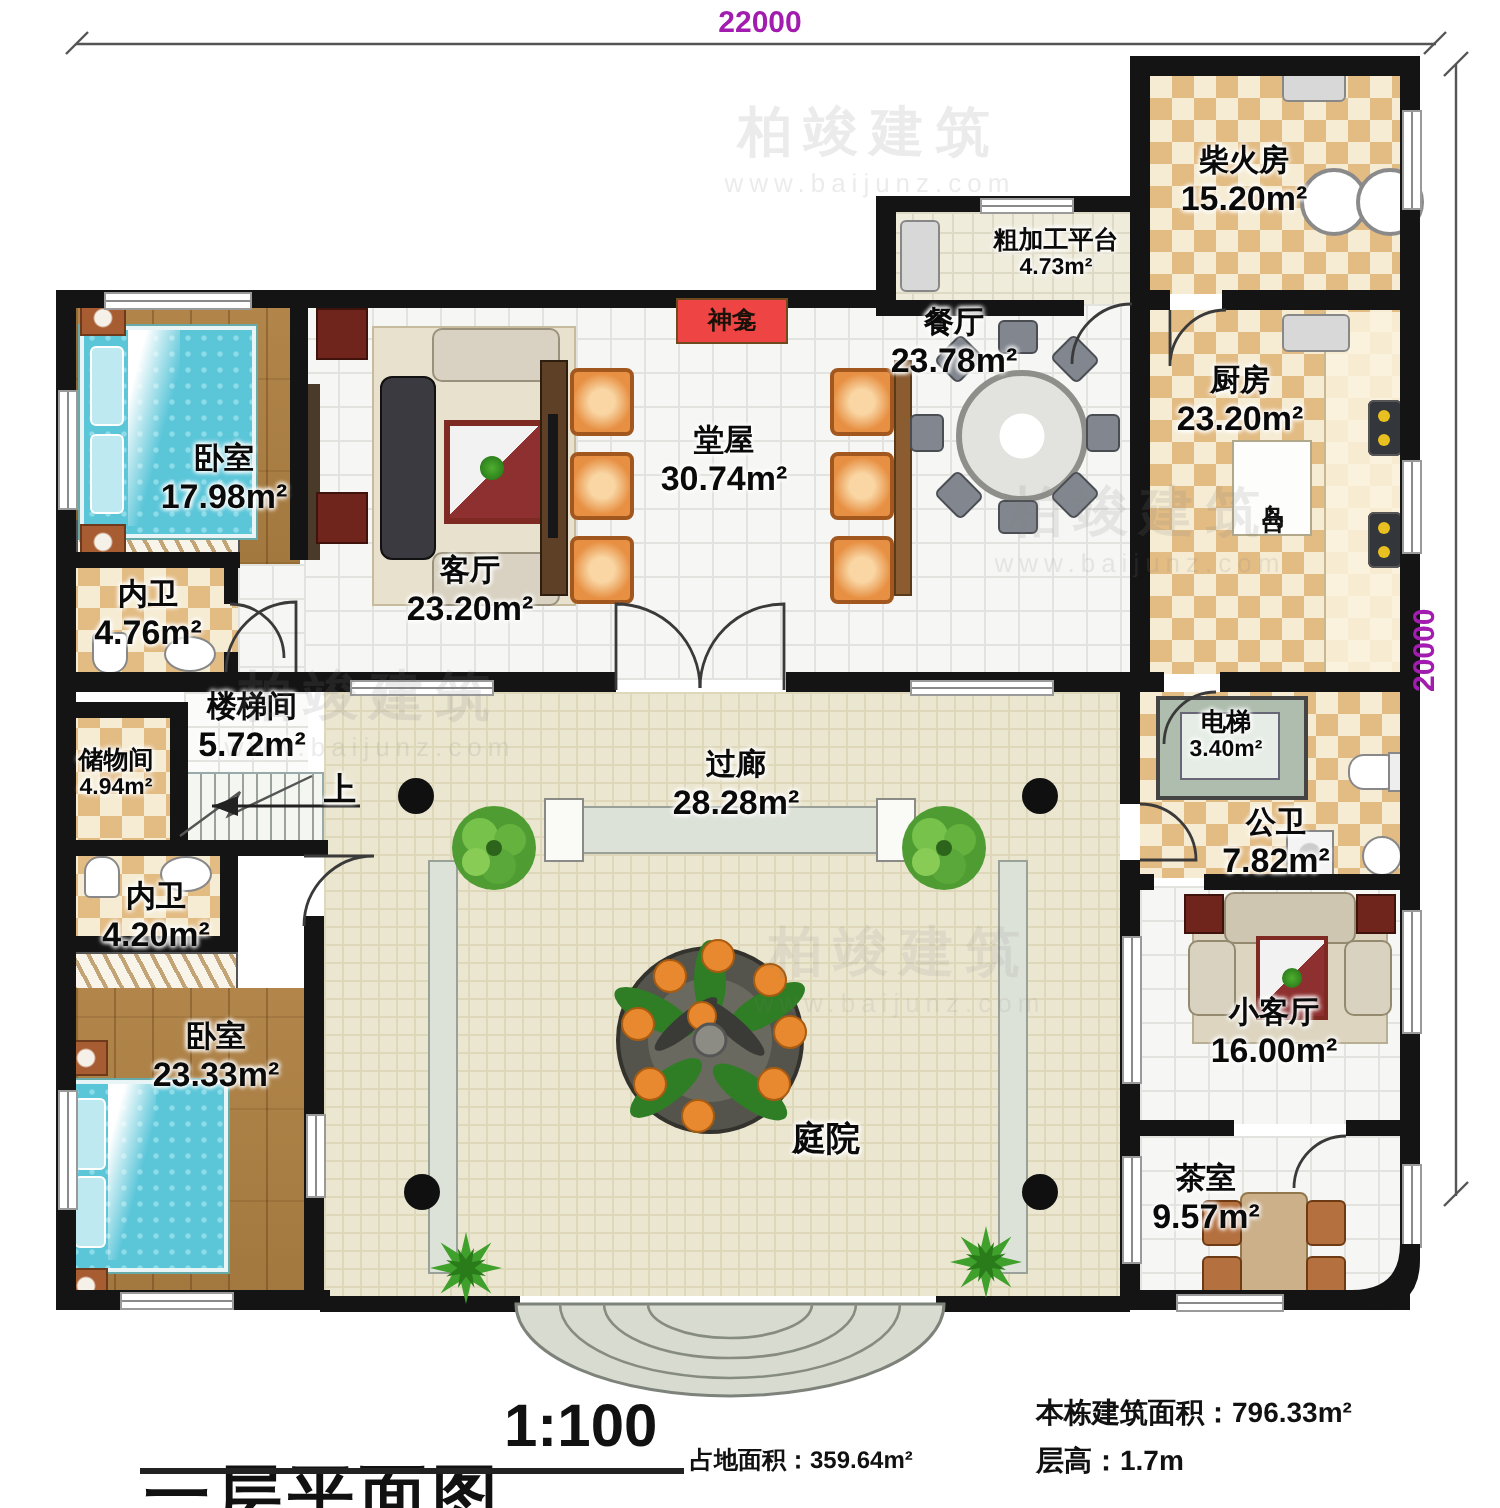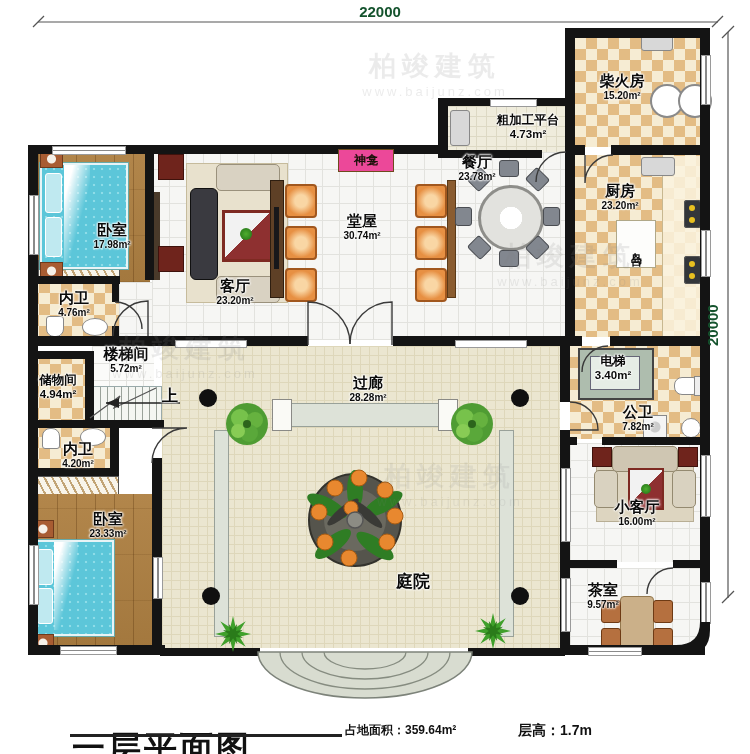--- a/index.html
+++ b/index.html
@@ -19,33 +19,33 @@
         linear-gradient(90deg,#ddd9c4 1px,transparent 1px);background-size:10px 10px;}
   .hatch{background:repeating-linear-gradient(62deg,#f8f4ea 0 5px,#c2a476 5px 7px);border:1px solid #555;}
   .wall{position:absolute;background:#141414;z-index:30;}
   .win{position:absolute;z-index:35;background:linear-gradient(to bottom,#fff 0 42%,#8a8a8a 42% 58%,#fff 58%);border:1px solid #9a9a9a;}
   .winv{position:absolute;z-index:35;background:linear-gradient(to right,#fff 0 42%,#8a8a8a 42% 58%,#fff 58%);border:1px solid #9a9a9a;}
   
   .rl{position:absolute;transform:translateX(-50%);text-align:center;z-index:60;color:#0a0a0a;
       line-height:1.18;white-space:nowrap;font-weight:700;
       text-shadow:0 1px 2px rgba(255,255,255,.9),0 -1px 2px rgba(255,255,255,.9),1px 0 2px rgba(255,255,255,.9),-1px 0 2px rgba(255,255,255,.9);}
   .rl .nm{font-size:15px;display:block;}
-  .rl .ar{font-size:10px;display:block;}
+  .rl .ar{font-size:17px;display:block;}
   .rl.sm .nm{font-size:12.5px;}
   .rl.sm .ar{font-size:11.5px;}
   .furn{position:absolute;z-index:20;}
   .chairO{position:absolute;z-index:20;background:radial-gradient(circle at 50% 50%,#f9d6a4 0 30%,#e79043 70%);
           border:2px solid #a1571e;border-radius:4px;}
   .dchair{position:absolute;z-index:20;background:#82878f;border:1px solid #4a4d52;border-radius:3px;}
   .ns{position:absolute;z-index:20;background:radial-gradient(circle,#f5f0e8 0 4px,transparent 5px),#a85c32;border:1px solid #6e3a1c;}
   .redtbl{position:absolute;z-index:20;background:#6f241c;border:1px solid #3f120c;}
   .wm{position:absolute;z-index:70;color:#808080;opacity:.15;text-align:center;pointer-events:none;}
   .wm .b{font-size:27px;font-weight:700;letter-spacing:6px;display:block;}
   .wm .u{font-size:13px;letter-spacing:3px;display:block;}
-  .dim{position:absolute;z-index:60;color:#14532d;font-weight:700;font-size:15px;}
+  .dim{position:absolute;z-index:60;color:#a21caf;font-weight:700;font-size:15px;}
   svg.overlay{position:absolute;left:0;top:0;z-index:40;pointer-events:none;}
   .tb{position:absolute;z-index:80;color:#111;}
 </style>
 </head>
 <body>
 
 <div id="stage">
 
   <div class="abs wood" style="left:38px;top:150px;width:112px;height:132px;"></div>
   <div class="abs hatch" style="left:38px;top:260px;width:80px;height:19px;"></div>
@@ -106,21 +106,21 @@
   <div class="furn" style="left:478px;top:185px;width:60px;height:60px;border-radius:50%;background:radial-gradient(#ffffff 0 26%,#e2e2de 27%);border:3px solid #8e8e8a;"></div>
   <div class="dchair" style="left:499px;top:160px;width:18px;height:15px;"></div>
   <div class="dchair" style="left:528px;top:171px;width:17px;height:15px;transform:rotate(45deg);"></div>
   <div class="dchair" style="left:543px;top:207px;width:15px;height:17px;"></div>
   <div class="dchair" style="left:528px;top:239px;width:17px;height:15px;transform:rotate(-45deg);"></div>
   <div class="dchair" style="left:499px;top:250px;width:18px;height:15px;"></div>
   <div class="dchair" style="left:470px;top:239px;width:17px;height:15px;transform:rotate(45deg);"></div>
   <div class="dchair" style="left:455px;top:207px;width:15px;height:17px;"></div>
   <div class="dchair" style="left:470px;top:171px;width:17px;height:15px;transform:rotate(-45deg);"></div>
 
-  <div class="furn" style="left:338px;top:149px;width:54px;height:21px;background:#ec4899;border:1px solid #6e4a1e;z-index:36;display:flex;align-items:center;justify-content:center;">
+  <div class="furn" style="left:338px;top:149px;width:54px;height:21px;background:#ef4444;border:1px solid #6e4a1e;z-index:36;display:flex;align-items:center;justify-content:center;">
     <span style="font-size:12px;font-weight:700;color:#1a1208;">神龛</span>
   </div>
 
   <div class="furn" style="left:662px;top:156px;width:38px;height:180px;background:rgba(250,243,222,.85);border-left:1px solid #c8b890;"></div>
   <div class="furn" style="left:641px;top:157px;width:32px;height:17px;background:#d8d8d8;border:1px solid #888;border-radius:3px;"></div>
   <div class="furn" style="left:684px;top:200px;width:17px;height:28px;background:#33363a;border-radius:3px;box-shadow:inset 0 0 0 1px #555;">
     <div class="abs" style="left:5px;top:5px;width:6px;height:6px;border-radius:50%;background:#e8c020;"></div>
     <div class="abs" style="left:5px;top:17px;width:6px;height:6px;border-radius:50%;background:#e8c020;"></div>
   </div>
   <div class="furn" style="left:684px;top:256px;width:17px;height:28px;background:#33363a;border-radius:3px;box-shadow:inset 0 0 0 1px #555;">
@@ -391,21 +391,21 @@
       <span class="ar">7.82m²</span>
     </div>
   <div class="rl" style="left:617px;top:498px;margin-left:20px;">
     <span class="nm">小客厅</span>
       <span class="ar">16.00m²</span>
     </div>
   <div class="rl" style="left:603px;top:581px;">
     <span class="nm">茶室</span>
       <span class="ar">9.57m²</span>
     </div>
-  <div class="rl" style="left:413px;top:572px;">
+  <div class="rl" style="left:413px;top:560px;">
     <span class="nm" style="font-size:17px;">庭院</span>
     </div>
   <div class="rl" style="left:170px;top:387px;">
     <span class="nm" style="font-size:16px;">上</span>
     </div>
 
   <div class="wm" style="left:320px;top:48px;width:230px;">
     <span class="b">柏竣建筑</span>
       <span class="u">www.baijunz.com</span>
     </div>
@@ -416,16 +416,18 @@
   <div class="wm" style="left:40px;top:330px;width:290px;">
     <span class="b">柏竣建筑</span>
       <span class="u">www.baijunz.com</span>
     </div>
   <div class="wm" style="left:330px;top:458px;width:240px;opacity:.12;">
     <span class="b">柏竣建筑</span>
       <span class="u">www.baijunz.com</span>
     </div>
 
   <div class="tb" style="left:72px;top:694px;font-size:33px;font-weight:700;letter-spacing:3px;margin-top:32px;">一层平面图</div>
+  <div class="tb" style="left:252px;top:697px;font-size:30px;font-weight:600;">1:100</div>
   <div class="tb" style="left:70px;top:734px;width:272px;height:3px;background:#222;"></div>
+  <div class="tb" style="left:518px;top:698px;font-size:14px;font-weight:600;">本栋建筑面积：796.33m²</div>
   <div class="tb" style="left:345px;top:722px;font-size:12px;font-weight:600;">占地面积：359.64m²</div>
   <div class="tb" style="left:518px;top:722px;font-size:14px;font-weight:600;">层高：1.7m</div>
 </div>
 
 </body></html>

